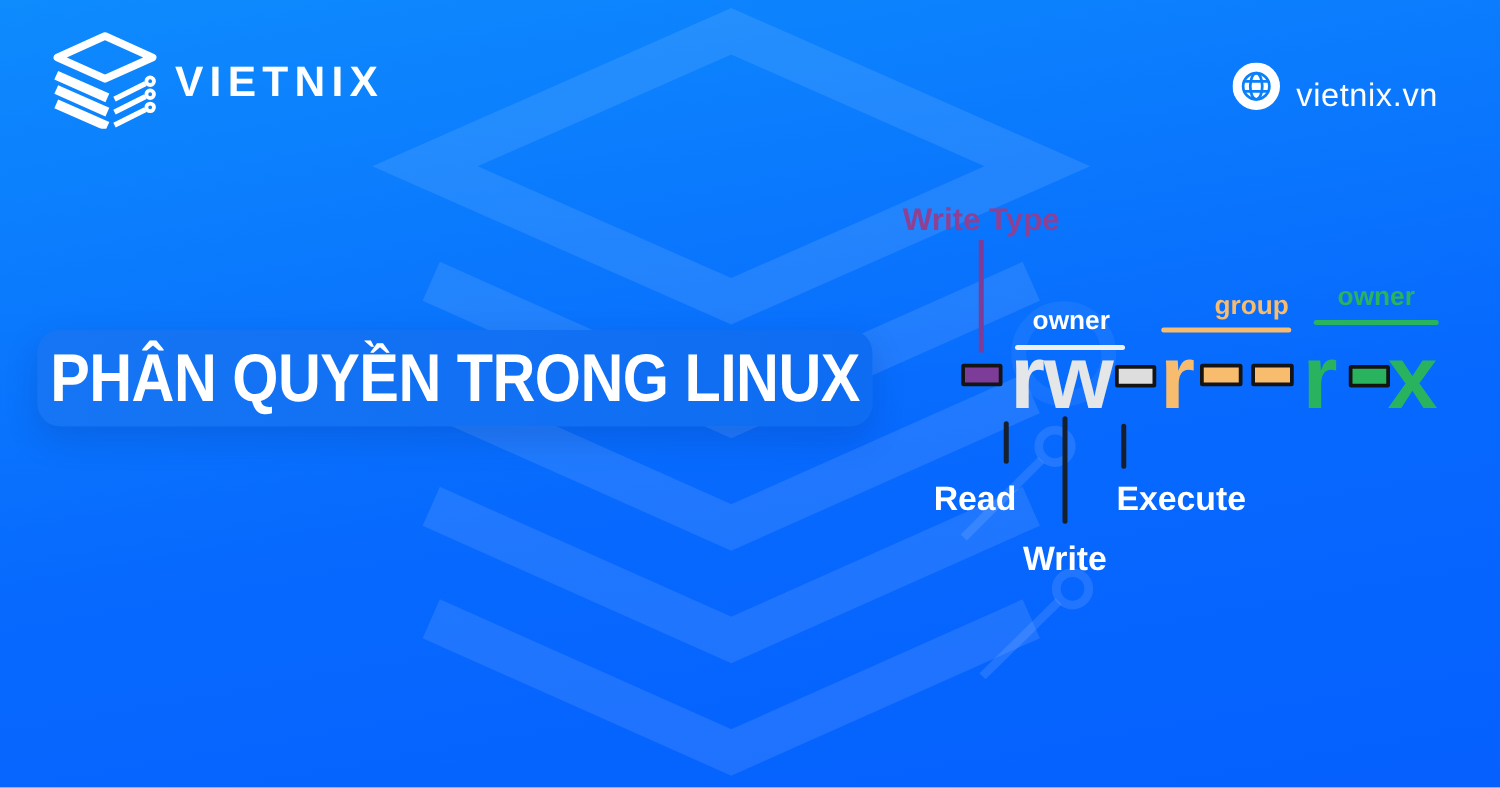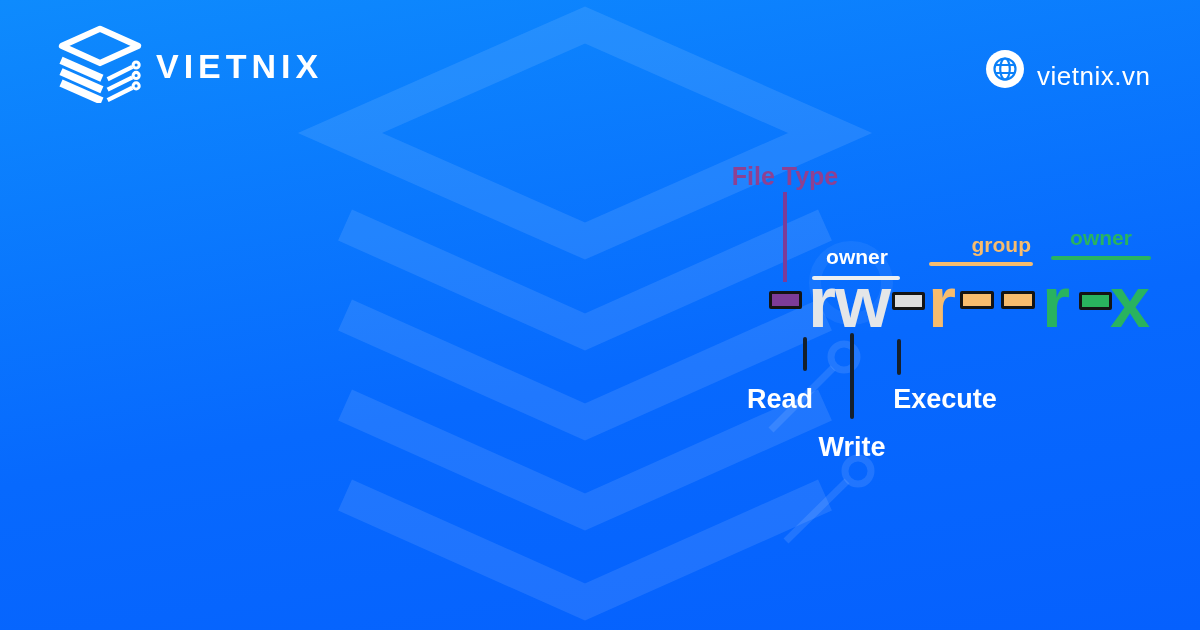--- a/index.html
+++ b/index.html
@@ -4,21 +4,21 @@
 <style>
   html,body{margin:0;padding:0;}
   body{width:1200px;height:630px;overflow:hidden;font-family:"Liberation Sans",sans-serif;}
   .stage{
     position:relative;width:1200px;height:630px;overflow:hidden;
     background:linear-gradient(170deg,var(--color-bg_top,#0E8BFD) 0%,#0769FE 58%,var(--color-bg_bottom,#0560FE) 100%);
   }
   .watermark{position:absolute;left:0;top:0;pointer-events:none;}
 
   
-  .brand{position:absolute;left:56px;top:25px;display:flex;align-items:center;}
+  .brand{position:absolute;left:40px;top:25px;display:flex;align-items:center;}
   .brand-name{color:#fff;font-size:34px;font-weight:700;letter-spacing:5px;margin-left:12px;margin-top:4px;}
   .website{position:absolute;left:986px;top:45px;display:flex;align-items:center;}
   .website-url{color:#fff;font-size:26px;font-weight:400;margin-left:13px;letter-spacing:0.5px;margin-top:16px;}
 
   
   .title-banner{
     position:absolute;left:30px;top:264px;width:668px;height:77px;border-radius:18px;
     background:linear-gradient(100deg,#1575F4,var(--color-banner,#0E6CF2));
     box-shadow:0 10px 26px rgba(8,40,120,0.20);
     display:flex;align-items:center;justify-content:center;
@@ -109,24 +109,27 @@
       <circle cx="19" cy="19" r="19" fill="#ffffff"></circle>
       <g fill="none" stroke="#0B80F8" stroke-width="2.2">
         <circle cx="19" cy="19" r="10.5"></circle>
         <ellipse cx="19" cy="19" rx="4.8" ry="10.5"></ellipse>
         <path d="M9,15 H29 M9,23 H29"></path>
       </g>
     </svg>
     <span class="website-url">vietnix.vn</span>
   </div>
 
+  <div class="title-banner">
+    <span class="title-text">PHÂN QUYỀN TRONG LINUX</span>
+  </div>
 
   <div>
 
-    <div class="abs file-type-label">File Type</div>
+    <div class="abs file-type-label">Write Type</div>
     <div class="abs file-type-line"></div>
     <div class="perm-dash dash-purple"></div>
 
     <div class="section-label owner-label">owner</div>
     <div class="abs owner-overline"></div>
     <span class="perm-letter letters-owner">rw</span>
     <div class="perm-dash dash-gray"></div>
 
     <div class="section-label group-label">group</div>
     <div class="abs group-underline"></div>

